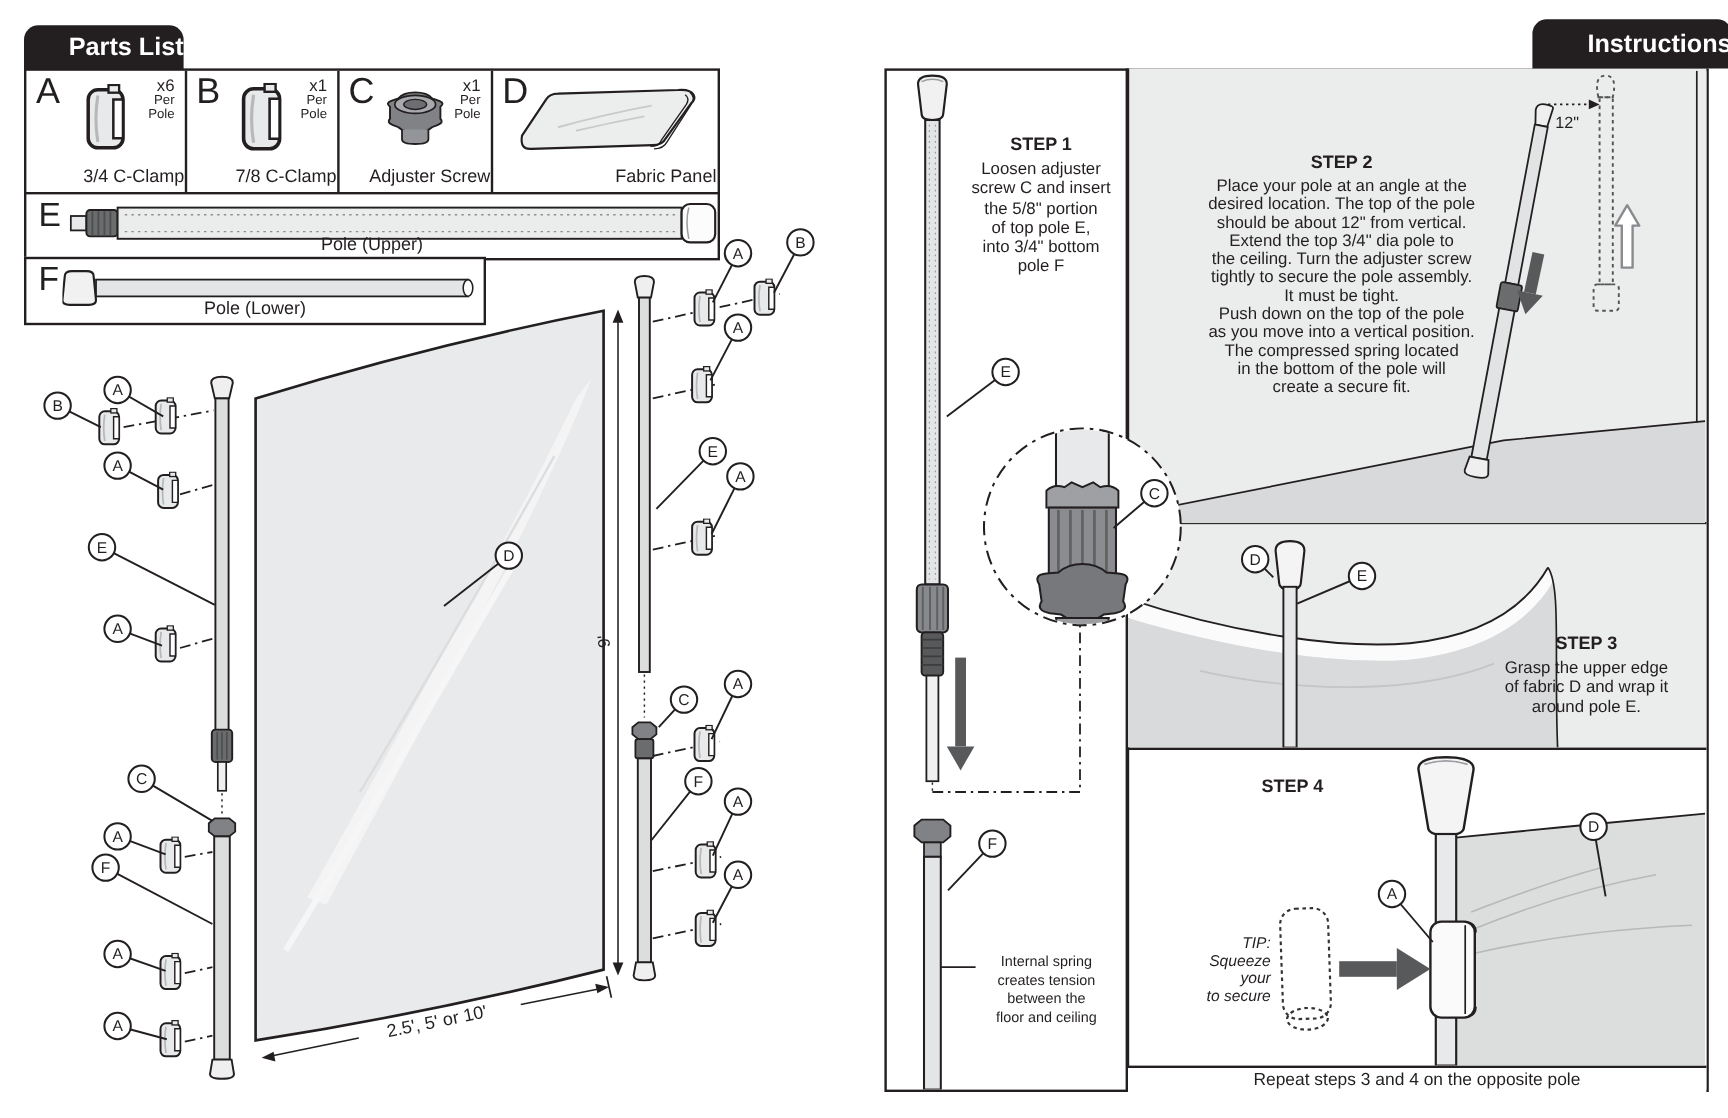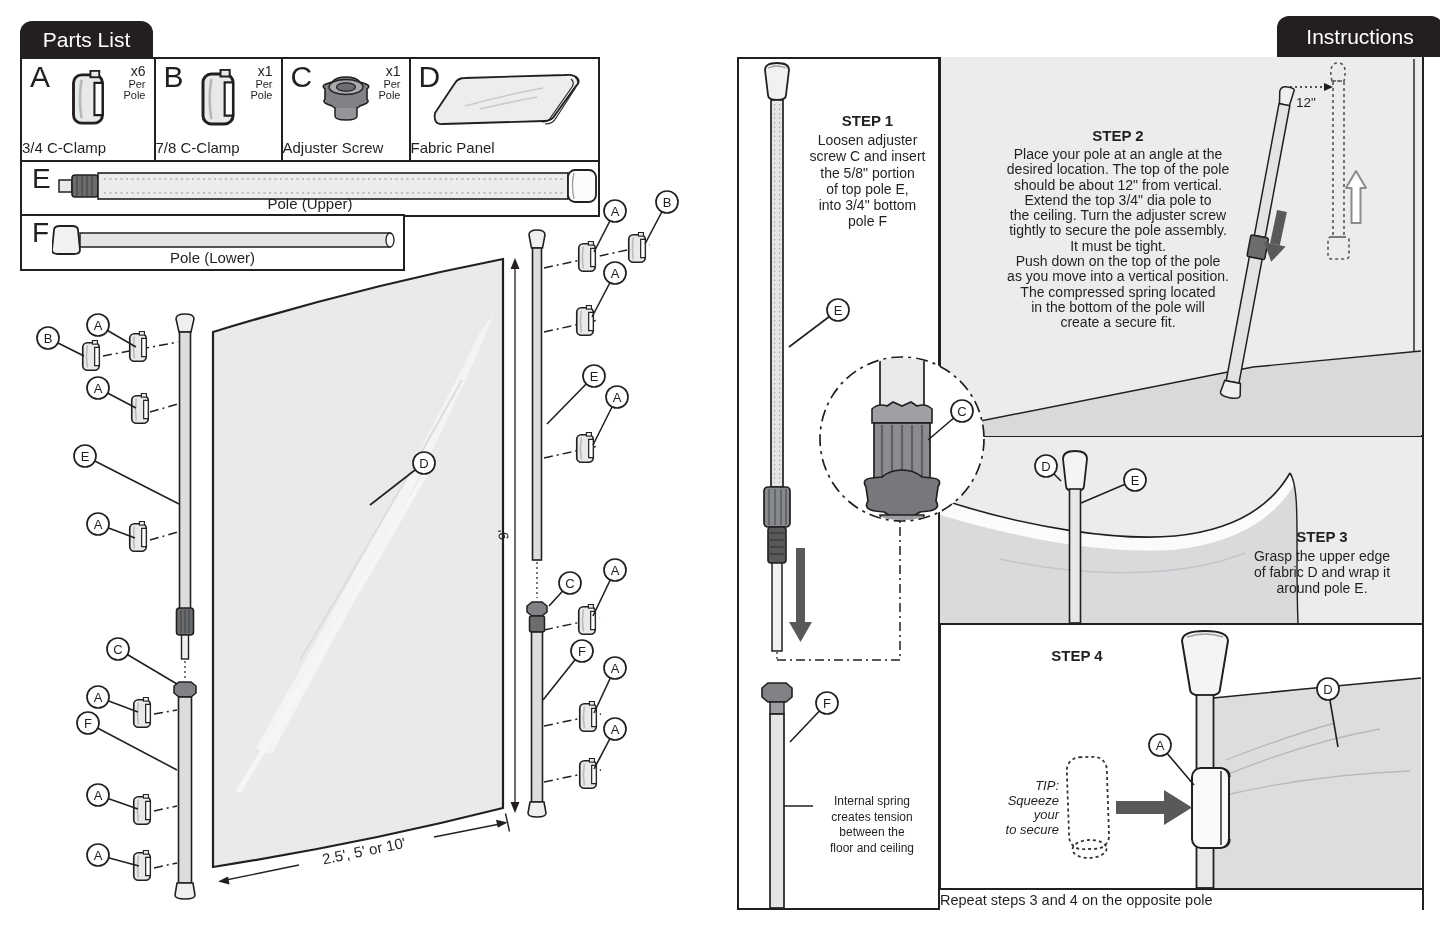--- a/index.html
+++ b/index.html
@@ -5,54 +5,54 @@
   *{margin:0;padding:0;box-sizing:border-box}
   html,body{background:#fff}
   .page{position:relative;width:1440px;height:932px;background:#fff;overflow:hidden;
         font-family:"Liberation Sans",sans-serif;color:#231f20}
   .abs{position:absolute}
   svg{display:block}
   svg text{font-family:"Liberation Sans",sans-serif;fill:#231f20}
   .pre{white-space:pre-line}
 
   
-  .tab{position:absolute;background:#231f20;color:#fff;font-weight:normal;font-size:21px;
-       display:flex;align-items:center;justify-content:center;border-radius:12px 12px 0 0;z-index:6}
+  .tab{position:absolute;background:#231f20;color:#fff;font-weight:bold;font-size:21px;
+       display:flex;align-items:center;justify-content:flex-end;border-radius:12px 12px 0 0;z-index:6}
   .parts-tab{left:20px;top:21px;width:133px;height:37px}
   .inst-tab{left:1277px;top:16px;width:166px;height:41px}
 
   
   .parts-grid{position:absolute;left:20px;top:57px;width:580px;height:105px;display:flex;
               border:2.5px solid #231f20;background:#fff;z-index:5}
   .part-cell{position:relative;height:100%}
   .part-cell + .part-cell{border-left:2.5px solid #231f20}
   .part-letter{position:absolute;left:8px;top:1px;font-size:30px;font-weight:400;letter-spacing:-1px}
   .part-qty{position:absolute;right:8px;top:5px;text-align:right;line-height:1.05}
   .part-qty .qty{font-size:14px;font-weight:normal}
   .part-qty .per{font-size:11px;color:#231f20}
-  .part-name{position:absolute;bottom:4px;left:0;width:100%;text-align:left;font-size:15px}
+  .part-name{position:absolute;bottom:4px;left:0;width:100%;text-align:right;font-size:15px}
   .part-icon{position:absolute;left:50%;top:40%;transform:translate(-50%,-50%)}
   .pole-row{position:absolute;border:2.5px solid #231f20;background:#fff;z-index:5}
   .row-e{left:20px;top:159.5px;width:580px;height:57px}
   .row-f{left:20px;top:214px;width:385px;height:57px}
   .pole-letter{position:absolute;left:10px;top:1px;font-size:28px}
   .pole-name{position:absolute;bottom:3px;left:0;width:100%;text-align:center;font-size:15px}
 
   
   .inst-outer{position:absolute;left:737px;top:57px;width:687px;height:853px;
               border:2.5px solid #231f20;background:#fff;z-index:0}
   .v-divider{position:absolute;left:937.5px;top:57px;width:3px;height:853px;background:#231f20;z-index:2}
   .step2-box{position:absolute;left:940px;top:57px;width:481.5px;height:380px;background:#ebecec;
              border-bottom:2.5px solid #231f20;z-index:1}
   .step3-box{position:absolute;left:940px;top:437px;width:481.5px;height:188px;background:#ebecec;
              border-bottom:2.5px solid #231f20;z-index:1}
   .step4-box{position:absolute;left:940px;top:625px;width:481.5px;height:265px;background:#fff;
              border-bottom:2.5px solid #231f20;z-index:1}
   .footer-box{position:absolute;left:940px;top:890px;width:481.5px;height:20px;background:#fff;z-index:3;
-              display:flex;align-items:center;justify-content:flex-start;font-size:14.5px}
+              display:flex;align-items:center;justify-content:center;font-size:14.5px}
 
   .step-text{position:absolute;text-align:center;z-index:4}
   .step-title{font-weight:bold;font-size:15px;margin-bottom:3px}
   .step-body{font-size:14px;line-height:15.3px}
   .step1-text{left:795px;top:112px;width:145px}
   .step1-text .step-body{line-height:16.3px}
   .step2-text{left:968px;top:127px;width:300px}
   .step3-text{left:1226px;top:528px;width:192px}
   .step3-text .step-body{line-height:16px}
   .step4-text{left:977px;top:647px;width:200px}

